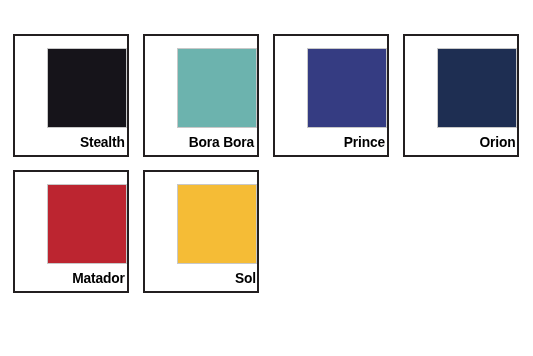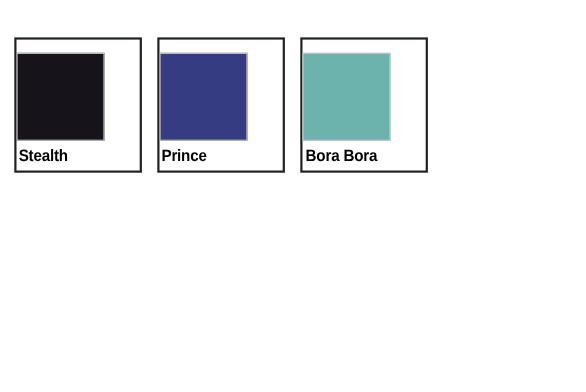--- a/index.html
+++ b/index.html
@@ -23,21 +23,21 @@
     grid-template-rows: repeat(2, 123px);
     column-gap: 14px;
     row-gap: 13px;
   }
   .swatch-card {
     box-sizing: border-box;
     border: 2px solid #231f20;
     background: #ffffff;
     display: flex;
     flex-direction: column;
-    align-items: flex-start;
+    align-items: flex-end;
     padding-top: 12px;
   }
   .swatch-chip {
     box-sizing: border-box;
     width: 80px;
     height: 80px;
     border: 1px solid #c8c8c8;
   }
   .swatch-label {
     flex: 1;
@@ -58,27 +58,39 @@
 <body>
 
 <div id="swatch-grid">
 
   <div class="swatch-card">
     <div class="swatch-chip" style="background-color: rgb(22, 20, 26);"></div>
     <div class="swatch-label">Stealth</div>
   </div>
 
   <div class="swatch-card">
+    <div class="swatch-chip" style="background-color: rgb(108, 179, 174);"></div>
+    <div class="swatch-label">Bora Bora</div>
+  </div>
+
+  <div class="swatch-card">
     <div class="swatch-chip" style="background-color: rgb(53, 60, 130);"></div>
     <div class="swatch-label">Prince</div>
   </div>
 
+
   <div class="swatch-card">
-    <div class="swatch-chip" style="background-color: rgb(108, 179, 174);"></div>
-    <div class="swatch-label">Bora Bora</div>
+    <div class="swatch-chip" style="background-color: rgb(30, 46, 82);"></div>
+    <div class="swatch-label">Orion</div>
   </div>
 
 
+  <div class="swatch-card">
+    <div class="swatch-chip" style="background-color: rgb(188, 37, 48);"></div>
+    <div class="swatch-label">Matador</div>
+  </div>
 
-
-
+  <div class="swatch-card">
+    <div class="swatch-chip" style="background-color: rgb(245, 188, 54);"></div>
+    <div class="swatch-label">Sol</div>
+  </div>
 
 </div>
 
 </body></html>

